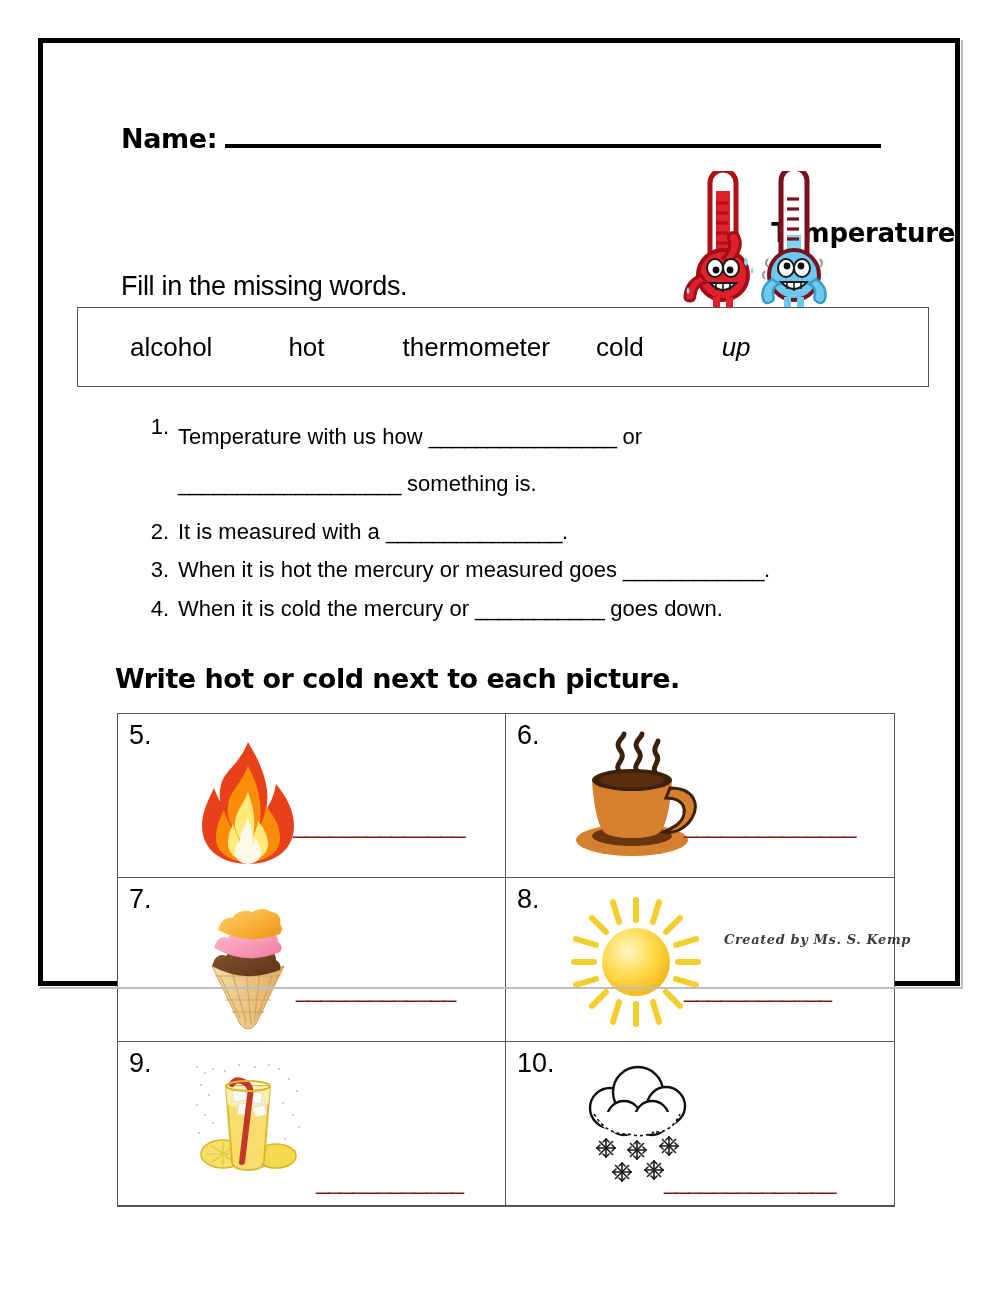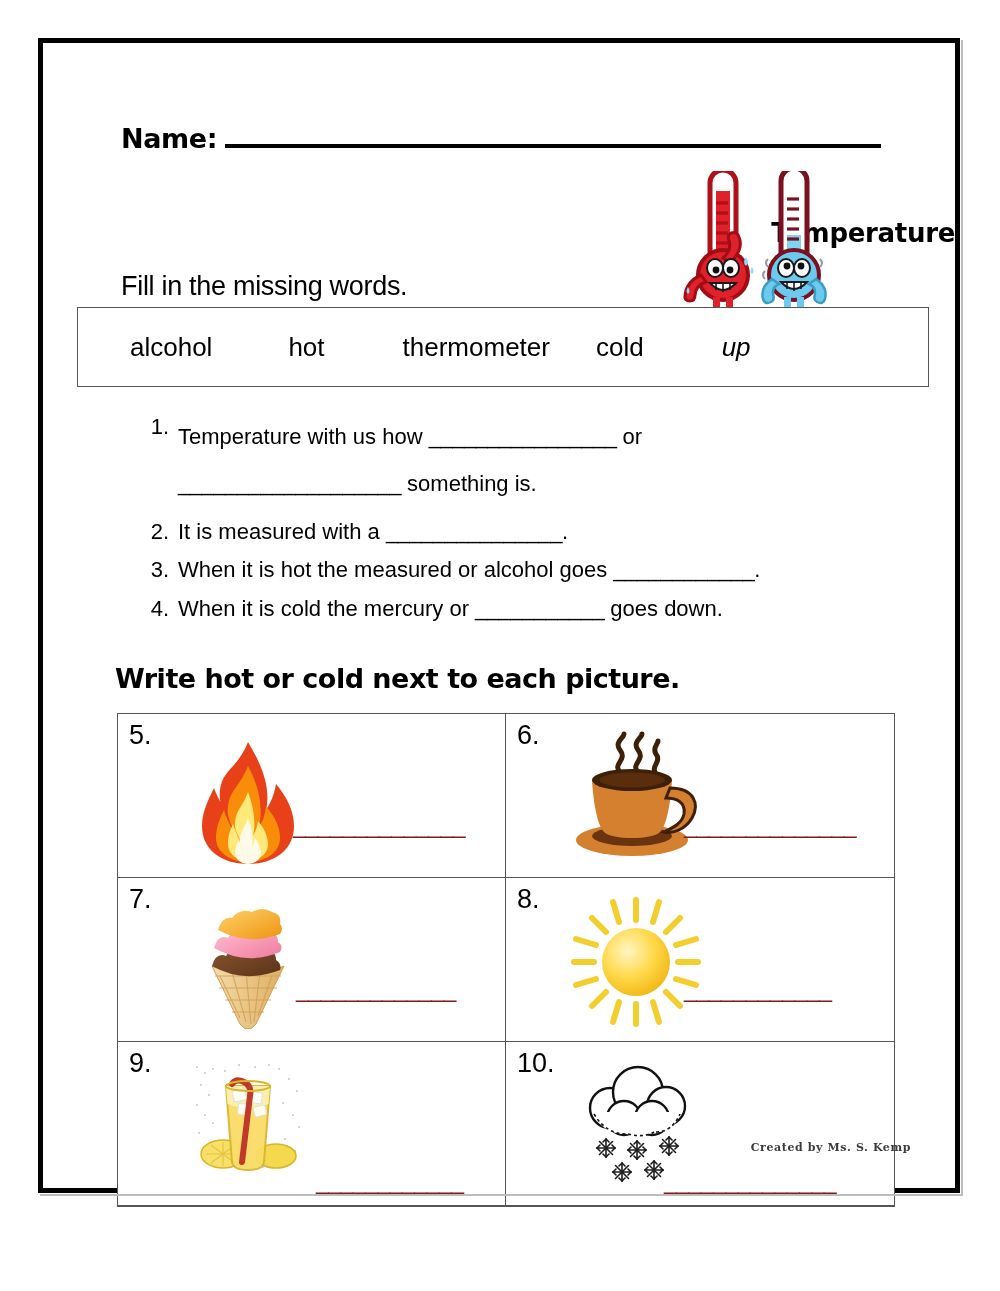--- a/index.html
+++ b/index.html
@@ -12,21 +12,21 @@
     height: 1291px;
     font-family: "DejaVu Sans", sans-serif;
     position: relative;
     overflow: hidden;
   }
   .page-frame {
     position: absolute;
     left: 38px;
     top: 38px;
     width: 922px;
-    height: 1155px;
+    height: 948px;
     border: 5px solid #000000;
     box-sizing: border-box;
     background: #ffffff;
   }
   .page-frame::after {
     content: "";
     position: absolute;
     left: -3px;
     top: -3px;
     right: -8px;
@@ -215,21 +215,22 @@
   .blank-r2 { left: 178px; top: 98px; }
   .blank-r3 { left: 198px; top: 126px; }
   .blank-r3b { left: 158px; top: 126px; }
 
   
   .credit {
     position: absolute;
     right: 44px;
     bottom: 34px;
     font-family: "DejaVu Serif", serif;
-    font-size: 11px;
+    font-style: italic;
+    font-size: 13px;
     color: #3b3b3b;
     letter-spacing: 0.6px;
     font-weight: bold;
   }
 </style>
 </head>
 <body>
 
 <div class="page-frame">
   <div class="inner">
@@ -330,21 +331,21 @@
         <span class="q-body"><span>Temperature with us how </span><span class="blank">________________</span><span> or</span><br><span class="blank">___________________</span><span> something is.</span></span>
       </div>
 
       <div class="q q2">
         <span class="q-num">2.</span>
         <span class="q-body"><span>It is measured with a </span><span class="blank">_______________</span><span>.</span></span>
       </div>
 
       <div class="q q3">
         <span class="q-num">3.</span>
-        <span class="q-body"><span>When it is hot the measured or alcohol goes </span><span class="blank">____________</span><span>.</span></span>
+        <span class="q-body"><span>When it is hot the mercury or measured goes </span><span class="blank">____________</span><span>.</span></span>
       </div>
 
       <div class="q q4">
         <span class="q-num">4.</span>
         <span class="q-body"><span>When it is cold the mercury or </span><span class="blank">___________</span><span> goes down.</span></span>
       </div>
 
     </div>
 
     <div class="section2">Write hot or cold next to each picture.</div>

